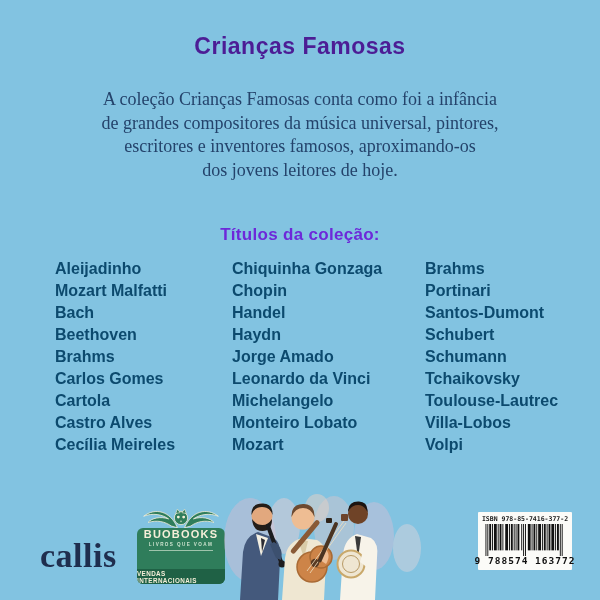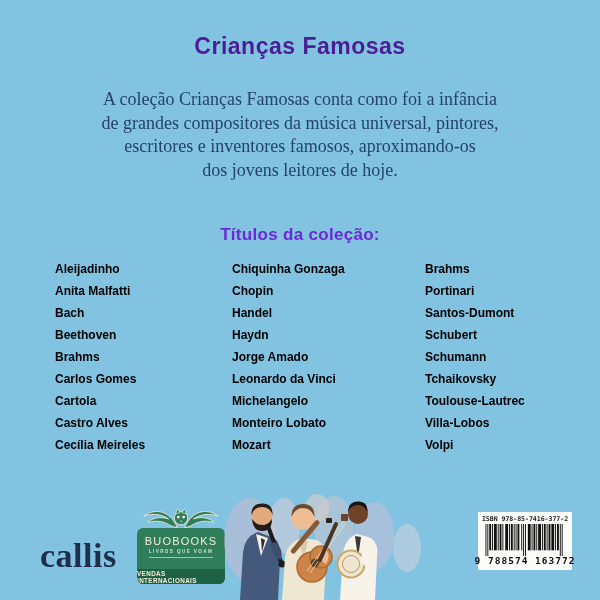--- a/index.html
+++ b/index.html
@@ -34,22 +34,22 @@
     font-size:17px; font-weight:bold;
     color:#6d28d9;
     letter-spacing:.3px;
   }
   .columns{ position:absolute; top:258px; left:0; width:600px; height:200px; }
   .col{ position:absolute; top:0; }
   .col-1{ left:55px;  width:170px; }
   .col-2{ left:232px; width:185px; }
   .col-3{ left:425px; width:160px; }
   .col .item{
-    font-size:12px; font-weight:bold;
-    color:#000000;
+    font-size:16px; font-weight:bold;
+    color:#0c4a6e;
     line-height:22px;
     white-space:nowrap;
   }
 
   
   .callis{
     position:absolute; left:40px; top:537px;
     font-family:"Liberation Serif", serif;
     font-weight:bold;
     font-size:34px;
@@ -60,22 +60,21 @@
   .buobooks{ position:absolute; left:137px; top:509px; width:88px; height:76px; }
   .buobooks .owl{ position:absolute; left:4px; top:-4px; width:80px; height:26px; }
   .buobooks .badge{
     position:absolute; left:0; top:19px; width:88px; height:56px;
     background:#2F7D5B;
     border-radius:6px;
     overflow:hidden;
   }
   .buobooks .bname{
     display:block; text-align:center;
-    margin-top:7px;
-    font-size:11px; font-weight:normal;
+    font-size:11px; font-weight:bold;
     letter-spacing:1.2px;
     color:#F5EFD9;
   }
   .buobooks .btag{
     display:block; text-align:center;
     margin-top:2px;
     font-size:4.6px; font-weight:bold;
     letter-spacing:1.4px;
     color:#CDE3CF;
   }
@@ -130,21 +129,21 @@
   <div class="description">A coleção Crianças Famosas conta como foi a infância
 de grandes compositores da música universal, pintores,
 escritores e inventores famosos, aproximando-os
 dos jovens leitores de hoje.</div>
 
   <div class="section-heading">Títulos da coleção:</div>
 
   <div class="columns">
     <div class="col col-1">
       <div class="item">Aleijadinho</div>
-      <div class="item">Anita Malfatti</div>
+      <div class="item">Mozart Malfatti</div>
       <div class="item">Bach</div>
       <div class="item">Beethoven</div>
       <div class="item">Brahms</div>
       <div class="item">Carlos Gomes</div>
       <div class="item">Cartola</div>
       <div class="item">Castro Alves</div>
       <div class="item">Cecília Meireles</div>
     </div>
     <div class="col col-2">
       <div class="item">Chiquinha Gonzaga</div>

